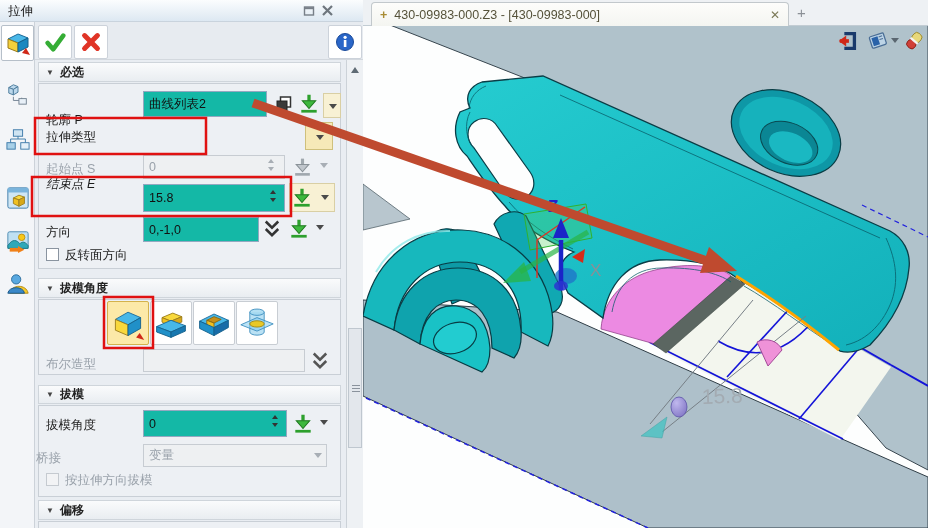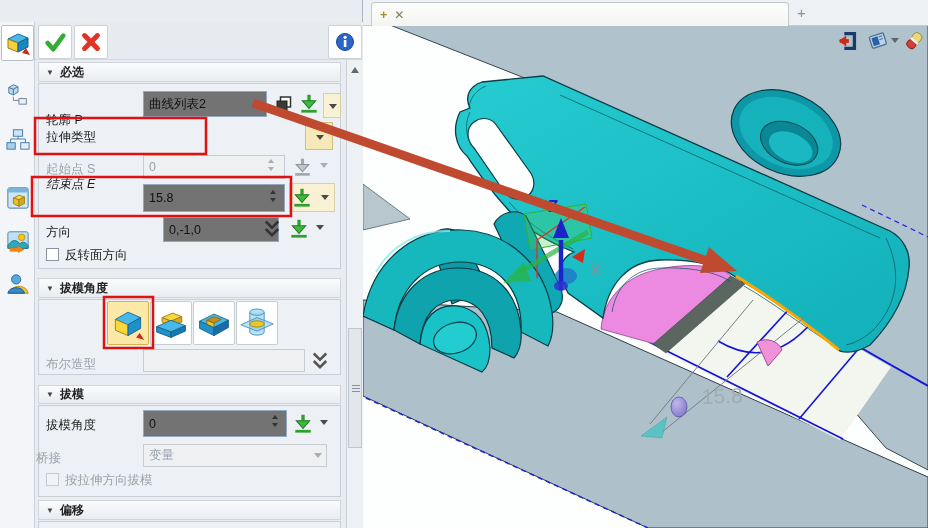--- a/index.html
+++ b/index.html
@@ -13,21 +13,21 @@
   #toolbar{position:absolute;left:35px;top:22px;width:328px;height:38px;background:#e7ebf0;border-bottom:1px solid #d3d8de;box-sizing:border-box;}
   .tbtn{position:absolute;width:32px;height:32px;background:#fff;border:1px solid #ccd2da;border-radius:2px;display:flex;align-items:center;justify-content:center;}
   #sidebar{position:absolute;left:0;top:22px;width:35px;height:506px;background:#f3f5f8;border-right:1px solid #ccd2d9;box-sizing:border-box;}
   .sbtn{position:absolute;left:4px;width:28px;height:28px;display:flex;align-items:center;justify-content:center;}
   .sbtn.active{left:1px;width:33px;height:36px;background:#fff;border:1px solid #b6bfc9;border-radius:2px;box-sizing:border-box;}
   .hdr{position:absolute;background:linear-gradient(#fafbfc,#e9edf1);border:1px solid #cfd5db;box-sizing:border-box;font-size:12px;font-weight:bold;color:#222;display:flex;align-items:center;padding-left:7px;gap:6px;}
   .hdr .tri{font-size:8px;color:#444;font-weight:normal;}
   .grp{position:absolute;background:#edf0f4;border:1px solid #c9cfd6;box-sizing:border-box;}
   .lbl{position:absolute;font-size:12.5px;color:#1c1c1c;white-space:nowrap;}
   .lbl.dis{color:#9aa2ab;}
-  .inp{position:absolute;background:#737373;border:1px solid #93a8c0;box-sizing:border-box;font-size:12.5px;color:#111;display:flex;align-items:center;padding:0 5px;}
+  .inp{position:absolute;background:#14b8a6;border:1px solid #93a8c0;box-sizing:border-box;font-size:12.5px;color:#111;display:flex;align-items:center;padding:0 5px;}
   .inp.dis{background:#eef0f2;border-color:#c7ccd2;color:#9aa2ab;}
   .spin{position:absolute;display:flex;flex-direction:column;gap:4px;align-items:center;}
   .sup{width:0;height:0;border-left:3.5px solid transparent;border-right:3.5px solid transparent;border-bottom:4px solid #333;}
   .sdn{width:0;height:0;border-left:3.5px solid transparent;border-right:3.5px solid transparent;border-top:4px solid #333;}
   .spin.dis .sup{border-bottom-color:#a8aeb5;} .spin.dis .sdn{border-top-color:#a8aeb5;}
   .ddtri{position:absolute;width:0;height:0;border-left:4px solid transparent;border-right:4px solid transparent;border-top:5px solid #4a4a4a;}
   .ddtri.dis{border-top-color:#a8aeb5;}
   .beige{position:absolute;background:#f8f1d4;border:1px solid #d9cfa4;box-sizing:border-box;}
   .cb{position:absolute;width:13px;height:13px;background:#fff;border:1px solid #8a94a0;box-sizing:border-box;}
   .cb.dis{background:#f2f3f5;border-color:#c5cad0;}
@@ -184,27 +184,38 @@
           <rect x="7" y="2" width="10" height="11" rx="4" fill="#e8d87a" stroke="#9a8a30" stroke-width="1"></rect>
           <rect x="7" y="12" width="10" height="9" rx="4" fill="#d04038" stroke="#8a2018" stroke-width="1"></rect>
           <rect x="7" y="10.5" width="10" height="2.5" fill="#f4f4f4"></rect>
         </g>
       </svg>
   </div>
 
   <div id="tabbar">
     <div id="tab-active">
       <span class="pin">+</span>
+      <span class="ttl">430-09983-000.Z3 - [430-09983-000]</span>
       <span class="cls">✕</span>
     </div>
     <span id="tab-new">+</span>
   </div>
 
   <div id="dialog">
 
+    <div id="titlebar">
+      <span class="t">拉伸</span>
+      <svg class="abs" style="left:303px;top:5px;" width="12" height="12" viewBox="0 0 12 12">
+          <rect x="1.5" y="2" width="9" height="8" fill="none" stroke="#777f88" stroke-width="1.4"></rect>
+          <line x1="1.5" y1="3.2" x2="10.5" y2="3.2" stroke="#777f88" stroke-width="2"></line>
+        </svg>
+      <svg class="abs" style="left:321px;top:4px;" width="13" height="13" viewBox="0 0 13 13">
+          <path d="M2,2 L11,11 M11,2 L2,11" stroke="#6e767e" stroke-width="2.2"></path>
+        </svg>
+    </div>
 
     <div id="toolbar">
       <div class="tbtn" style="left:3px;top:3px;">
         <svg width="22" height="22" viewBox="0 0 24 24">
             <path d="M4,13 l6,7 L21,5" fill="none" stroke="#35ad35" stroke-width="5" stroke-linecap="round" stroke-linejoin="round"></path>
           </svg>
       </div>
       <div class="tbtn" style="left:39px;top:3px;">
         <svg width="22" height="22" viewBox="0 0 24 24">
             <path d="M5,5 L19,19 M19,5 L5,19" fill="none" stroke="#e03426" stroke-width="5.5" stroke-linecap="round"></path>
@@ -327,21 +338,21 @@
       </div>
     <div class="beige" style="left:289px;top:183px;width:46px;height:29px;"></div>
     <svg class="abs" style="left:291px;top:186px;" width="22" height="22" viewBox="0 0 20 20">
         <line x1="10" y1="2.5" x2="10" y2="8" stroke="#2da02d" stroke-width="3"></line>
         <polygon points="10,15 4,8 16,8" fill="#3db83d" stroke="#1f7a1f"></polygon>
         <line x1="3" y1="17.5" x2="17" y2="17.5" stroke="#2da02d" stroke-width="2.5"></line>
       </svg>
     <div class="ddtri abs" style="left:321px;top:195px;"></div>
 
     <span class="lbl" style="left:46px;top:224px;">方向</span>
-    <div class="inp" style="left:143px;top:217px;width:116px;height:25px;margin-left:20px;">
+    <div class="inp" style="left:143px;top:217px;width:116px;height:25px;">
         <span>0,-1,0</span>
       </div>
     <svg class="abs" style="left:263px;top:219px;" width="18" height="20" viewBox="0 0 14 16">
         <path d="M2,2 L7,7 L12,2 M2,8 L7,13 L12,8" fill="none" stroke="#333" stroke-width="2"></path>
       </svg>
     <svg class="abs" style="left:288px;top:217px;" width="22" height="22" viewBox="0 0 20 20">
         <line x1="10" y1="2.5" x2="10" y2="8" stroke="#2da02d" stroke-width="3"></line>
         <polygon points="10,15 4,8 16,8" fill="#3db83d" stroke="#1f7a1f"></polygon>
         <line x1="3" y1="17.5" x2="17" y2="17.5" stroke="#2da02d" stroke-width="2.5"></line>
       </svg>

